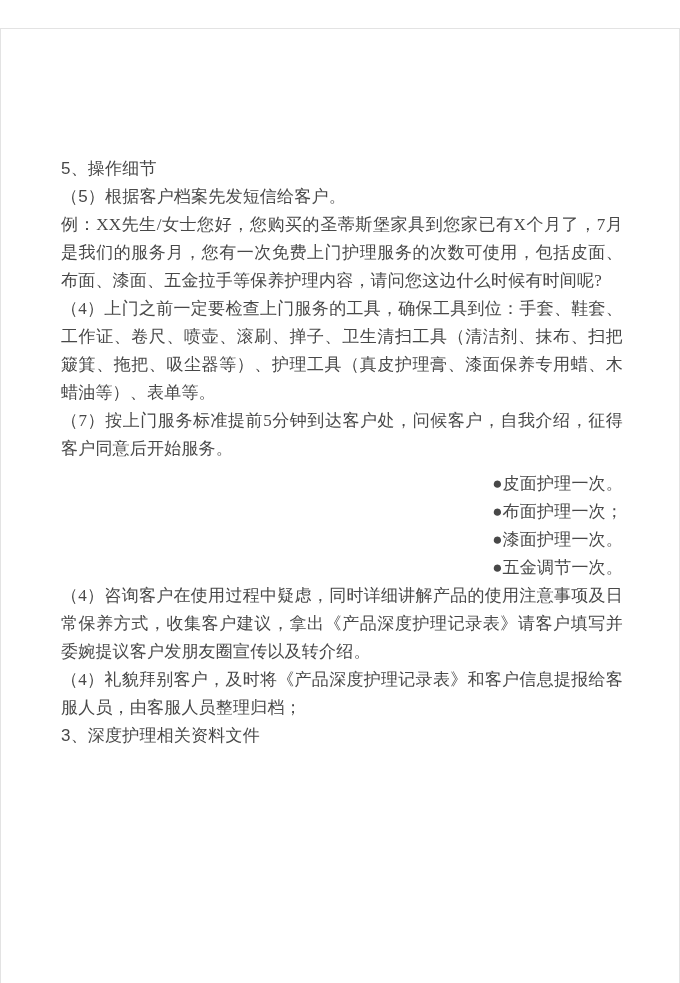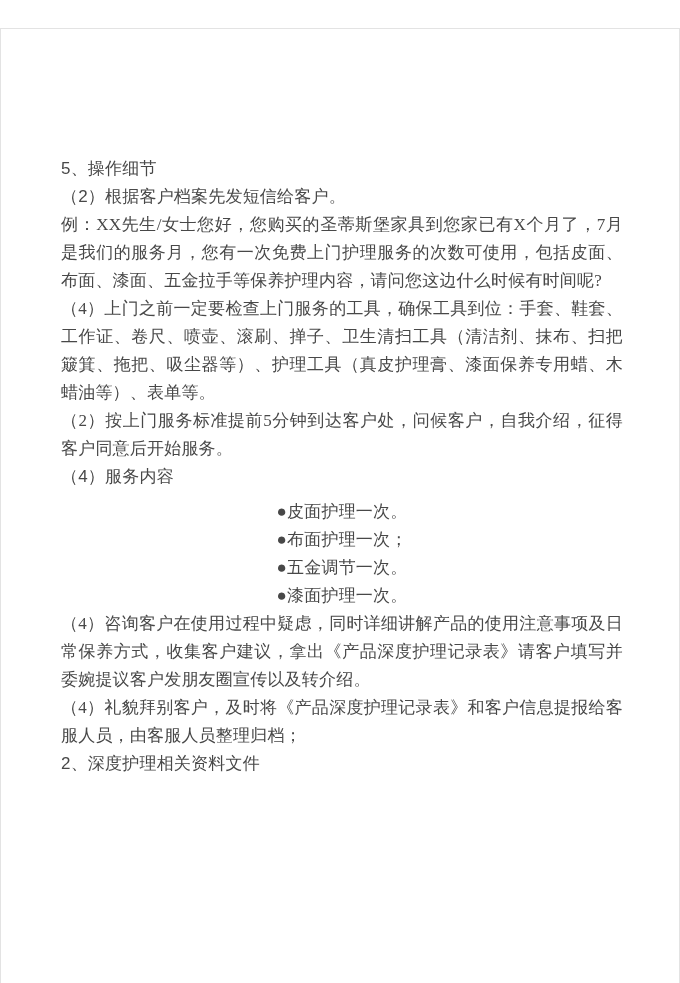--- a/index.html
+++ b/index.html
@@ -35,50 +35,49 @@
   }
   .para {
     text-align: justify;
     font-family: Liberation Serif, serif;
   }
   .line {
     text-align: left;
   }
   .mt-blank  { margin-top: 27px; }
   .bullet-list { margin-top: 7px; }
-  .bullet-list p { text-align: center; }
+  .bullet-list p { text-align: right; }
   .mt-after-bullets { margin-top: 20px; }
   .mt-item6  { margin-top: 32px; }
   .mt-h6     { margin-top: 28px; }
 </style>
 </head>
 <body>
 
 <div class="page">
   <div class="content">
 
     <p class="line">5、操作细节</p>
 
-    <p class="line">（2）根据客户档案先发短信给客户。</p>
+    <p class="line">（5）根据客户档案先发短信给客户。</p>
 
     <p class="para">例：XX先生/女士您好，您购买的圣蒂斯堡家具到您家已有X个月了，7月是我们的服务月，您有一次免费上门护理服务的次数可使用，包括皮面、布面、漆面、五金拉手等保养护理内容，请问您这边什么时候有时间呢?</p>
 
     <p class="para mt-blank">（4）上门之前一定要检查上门服务的工具，确保工具到位：手套、鞋套、工作证、卷尺、喷壶、滚刷、掸子、卫生清扫工具（清洁剂、抹布、扫把簸箕、拖把、吸尘器等）、护理工具（真皮护理膏、漆面保养专用蜡、木蜡油等）、表单等。</p>
 
-    <p class="para mt-blank">（2）按上门服务标准提前5分钟到达客户处，问候客户，自我介绍，征得客户同意后开始服务。</p>
+    <p class="para mt-blank">（7）按上门服务标准提前5分钟到达客户处，问候客户，自我介绍，征得客户同意后开始服务。</p>
 
-    <p class="line mt-blank">（4）服务内容</p>
 
     <div class="bullet-list">
       <p>●皮面护理一次。</p>
       <p>●布面护理一次；</p>
+      <p>●漆面护理一次。</p>
       <p>●五金调节一次。</p>
-      <p>●漆面护理一次。</p>
     </div>
 
     <p class="para mt-after-bullets">（4）咨询客户在使用过程中疑虑，同时详细讲解产品的使用注意事项及日常保养方式，收集客户建议，拿出《产品深度护理记录表》请客户填写并委婉提议客户发朋友圈宣传以及转介绍。</p>
 
     <p class="para mt-item6">（4）礼貌拜别客户，及时将《产品深度护理记录表》和客户信息提报给客服人员，由客服人员整理归档；</p>
 
-    <p class="line mt-h6">2、深度护理相关资料文件</p>
+    <p class="line mt-h6">3、深度护理相关资料文件</p>
 
   </div>
 </div>
 
 </body></html>

